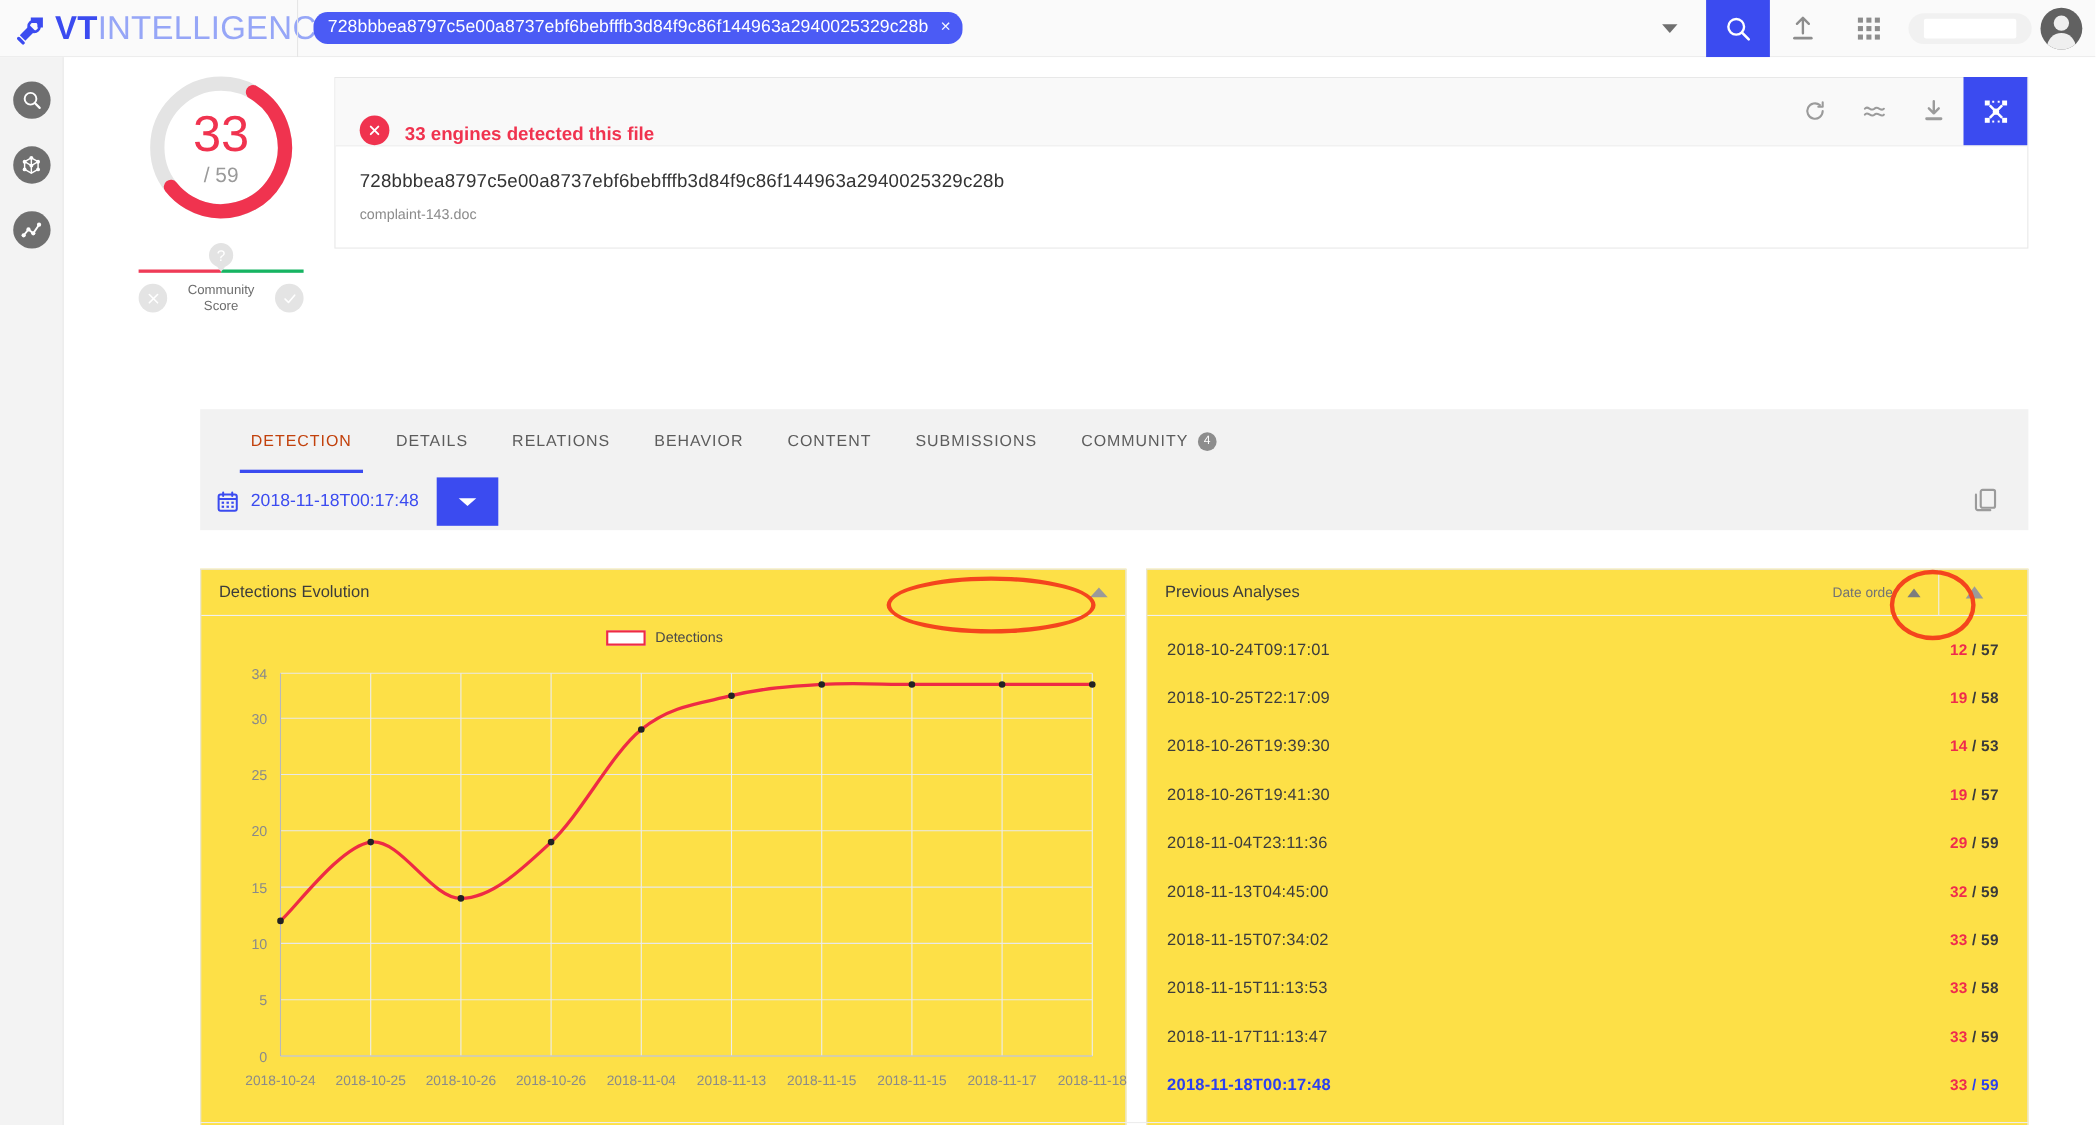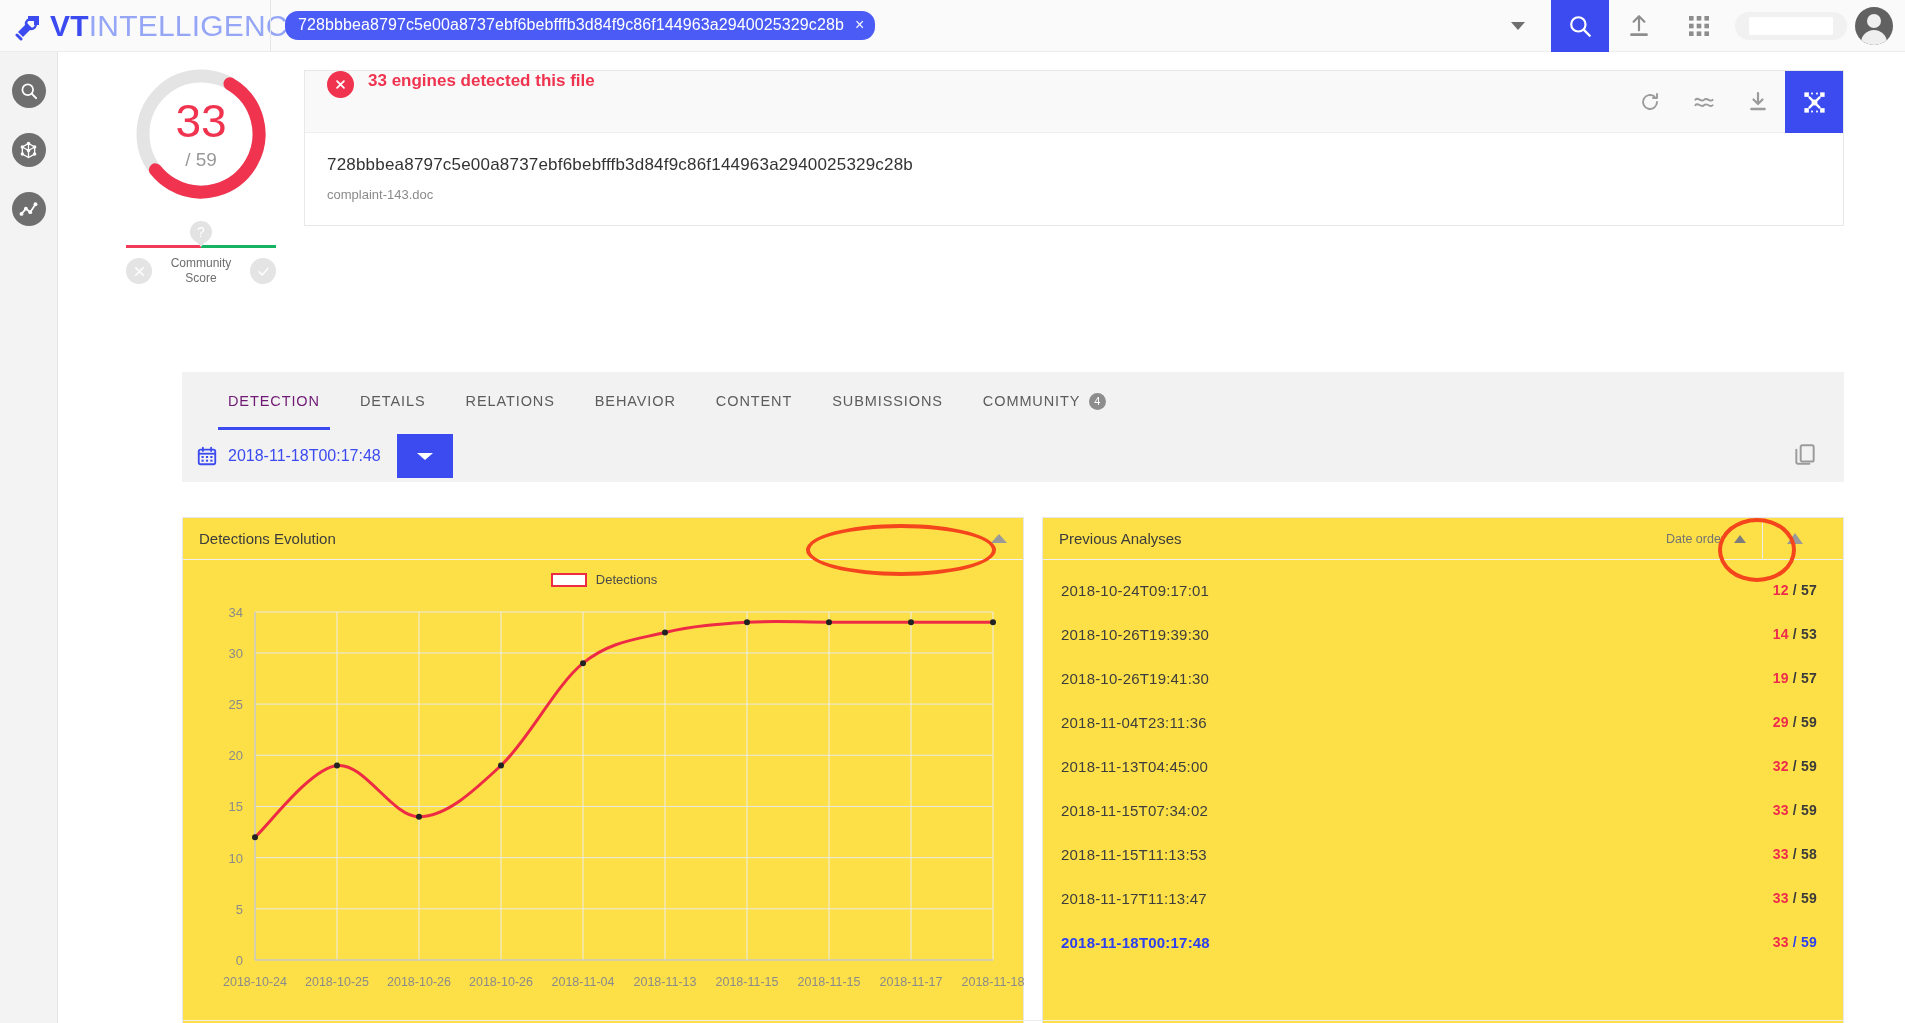--- a/index.html
+++ b/index.html
@@ -105,21 +105,21 @@
   .cs-circ { width: 26px; height: 26px; border-radius: 50%; background: #e4e4e4; display: flex; align-items: center; justify-content: center; }
   .cs-text { text-align: center; font-size: 12px; color: #6d6d6d; line-height: 15px; }
 
   
   .filecard {
     position: absolute; left: 246px; top: 18px; width: 1540px;
     border: 1px solid #e8e8e8; background: #fff;
   }
   .fc-top {
     height: 62px; background: #f9f9f9; border-bottom: 1px solid #efefef;
-    display: flex; align-items: flex-start; padding-left: 22px;
+    display: flex; align-items: flex-end; padding-left: 22px;
   }
   .x-circle {
     width: 27px; height: 27px; border-radius: 50%; background: #f0334f;
     display: flex; align-items: center; justify-content: center; flex: 0 0 27px;
   }
   .fc-alert { color: #f0334f; font-size: 17px; font-weight: bold; margin-left: 14px; }
   .fc-actions { margin-left: auto; display: flex; align-items: center; height: 62px; }
   .act { width: 54px; height: 62px; display: flex; align-items: center; justify-content: center; }
   .act.blue { background: #3b4bf0; width: 58px; }
 
@@ -135,21 +135,21 @@
 
   
   .tabsbar {
     position: absolute; left: 124px; top: 320px; width: 1662px; height: 58px;
     background: #f2f2f2; display: flex; align-items: center; padding-left: 26px;
   }
   .tab {
     font-size: 14.5px; color: #5c5c5c; letter-spacing: .9px; height: 58px;
     display: flex; align-items: center; padding: 0 20px; position: relative;
   }
-  .tab.active { color: #701a75; }
+  .tab.active { color: #c2410c; }
   .tab.active:after { content: ""; position: absolute; left: 10px; right: 10px; bottom: 0; height: 3px; background: #3b4bf0; }
   .tab .badge {
     margin-left: 9px; background: #8d8d8d; color: #fff; font-size: 11px;
     width: 17px; height: 17px; border-radius: 50%; display: flex; align-items: center; justify-content: center;
   }
 
   
   .datebar {
     position: absolute; left: 124px; top: 378px; width: 1662px; height: 52px;
     background: #f2f2f2; display: flex; align-items: center;
@@ -522,20 +522,24 @@
             <div class="sort-sep"></div>
             <div class="sort-big"></div>
           </div>
         </div>
         <div class="prev-list" id="prev-list">
             <div class="prev-row">
               <div class="prev-date">2018-10-24T09:17:01</div>
               <div class="prev-score"><span class="det">12</span><span class="tot"> / 57</span></div>
             </div>
             <div class="prev-row">
+              <div class="prev-date">2018-10-25T22:17:09</div>
+              <div class="prev-score"><span class="det">19</span><span class="tot"> / 58</span></div>
+            </div>
+            <div class="prev-row">
               <div class="prev-date">2018-10-26T19:39:30</div>
               <div class="prev-score"><span class="det">14</span><span class="tot"> / 53</span></div>
             </div>
             <div class="prev-row">
               <div class="prev-date">2018-10-26T19:41:30</div>
               <div class="prev-score"><span class="det">19</span><span class="tot"> / 57</span></div>
             </div>
             <div class="prev-row">
               <div class="prev-date">2018-11-04T23:11:36</div>
               <div class="prev-score"><span class="det">29</span><span class="tot"> / 59</span></div>

